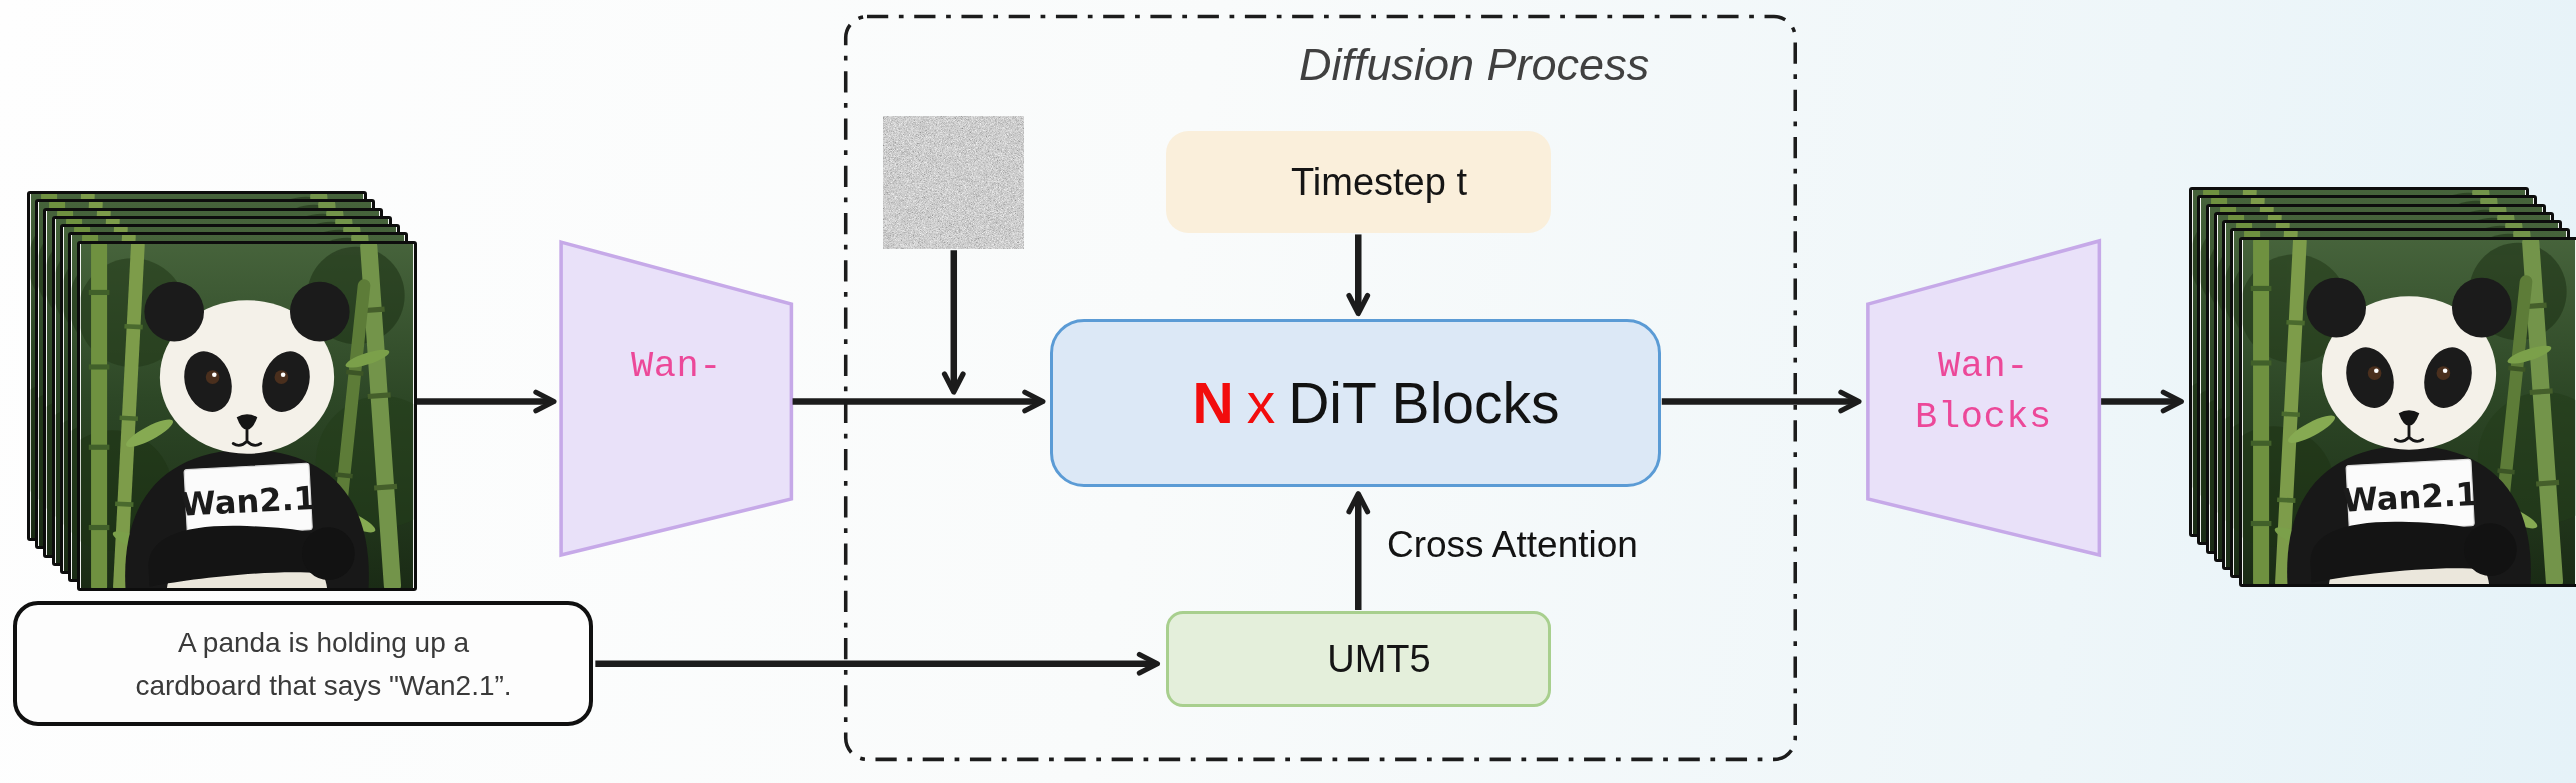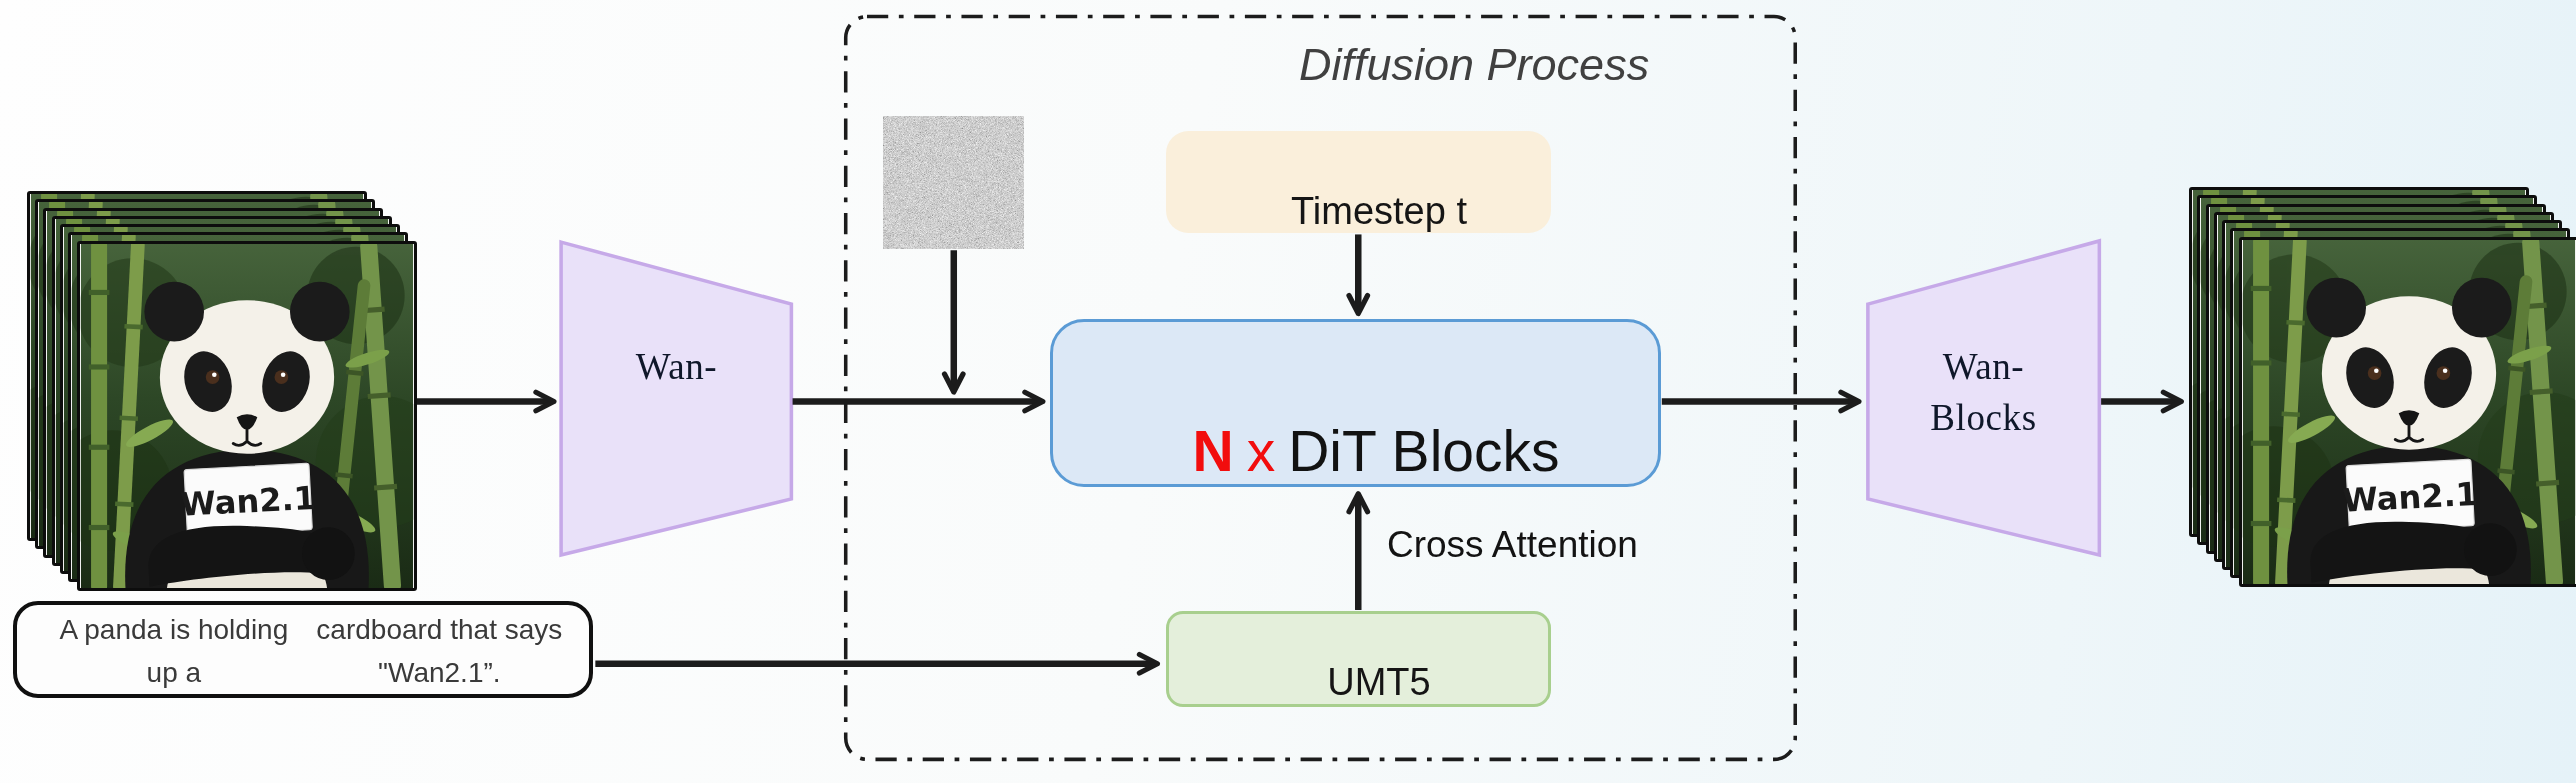--- a/index.html
+++ b/index.html
@@ -7,39 +7,39 @@
     width:2576px;height:783px;position:relative;overflow:hidden;
     font-family:"Liberation Sans",sans-serif;
     background:linear-gradient(100deg,#fefefe 0%,#f9fbfb 45%,#eef6f9 80%,#e5f2f8 100%);
   }
   .abs{position:absolute;text-align:center;}
   #arrow-layer{position:absolute;left:0;top:0;width:2576px;height:783px;}
   .flow-line{stroke:var(--arrow,#1c1c1c);stroke-width:11;fill:none;}
   .dash-rect{fill:none;stroke:var(--arrow,#1c1c1c);stroke-width:6;
              stroke-dasharray:36 18 8 18;}
   .trap{fill:var(--trap_fill,#e9e1f9);stroke:var(--trap_border,#c6a9e8);stroke-width:6;}
-  .node{display:flex;align-items:flex-end;justify-content:center;text-align:center;
+  .node{display:flex;align-items:center;justify-content:center;text-align:center;
         box-sizing:border-box;padding-left:41px;}
   #title{font-style:italic;font-size:45px;color:#404040;text-align:left;}
   #timestep-box{left:1166px;top:131px;width:385px;height:102px;border-radius:22.4px;
         background:var(--timestep_fill,#faefdb);font-size:38px;color:#151515;}
   #dit-box{left:1050px;top:319px;width:611px;height:168px;border-radius:34px;
         background:var(--dit_fill,#dce8f6);border:3.5px solid var(--dit_border,#5b9bd5);
         font-size:57px;color:#121212;}
   #dit-box .red-n{color:var(--red,#f20d0d);font-weight:bold;margin-right:13px;}
   #dit-box .red-x{color:var(--red,#f20d0d);margin-right:13px;}
   #umt5-box{left:1166px;top:611px;width:385px;height:96px;border-radius:17px;
         background:var(--umt5_fill,#e4efdb);border:3.5px solid var(--umt5_border,#a8cf8e);
         font-size:38px;color:#151515;}
   #cross-attention-label{left:1387px;top:524px;font-size:37px;color:#131313;white-space:nowrap;}
-  #prompt-box{left:13px;top:601px;width:580px;height:97px;border-radius:25px;
-        background:#fdfdfd;border:4.1px solid #101010;
+  #prompt-box{left:13px;top:601px;width:580px;height:125px;border-radius:25px;
+        background:#fdfdfd;border:4.1px solid #101010;flex-direction:column;
         font-size:28px;line-height:43px;color:#3a3a3a;}
-  .trap-label{font-family:Liberation Serif, serif;font-size:37px;line-height:51px;
-        color:#0f172a;letter-spacing:0.6px;text-align:center;}
+  .trap-label{font-family:Liberation Mono, monospace;font-size:37px;line-height:51px;
+        color:#ec4899;letter-spacing:0.6px;text-align:center;}
   #encoder-label{left:561px;top:341px;width:231px;}
   #decoder-label{left:1868px;top:341px;width:231px;}
   #noise-box{left:883px;top:116px;width:141px;height:133px;}
   #noise-box svg{display:block;width:100%;height:100%;}
   .stack{width:390px;height:400px;}
   #input-stack{left:26.6px;top:191px;}
   #output-stack{left:2189px;top:187px;}
   .frame{position:absolute;width:340px;height:350px;box-sizing:border-box;
         border:3px solid #0d0d0d;border-radius:3px;background:#fff;overflow:hidden;}
   .frame svg{display:block;width:100%;height:100%;}

